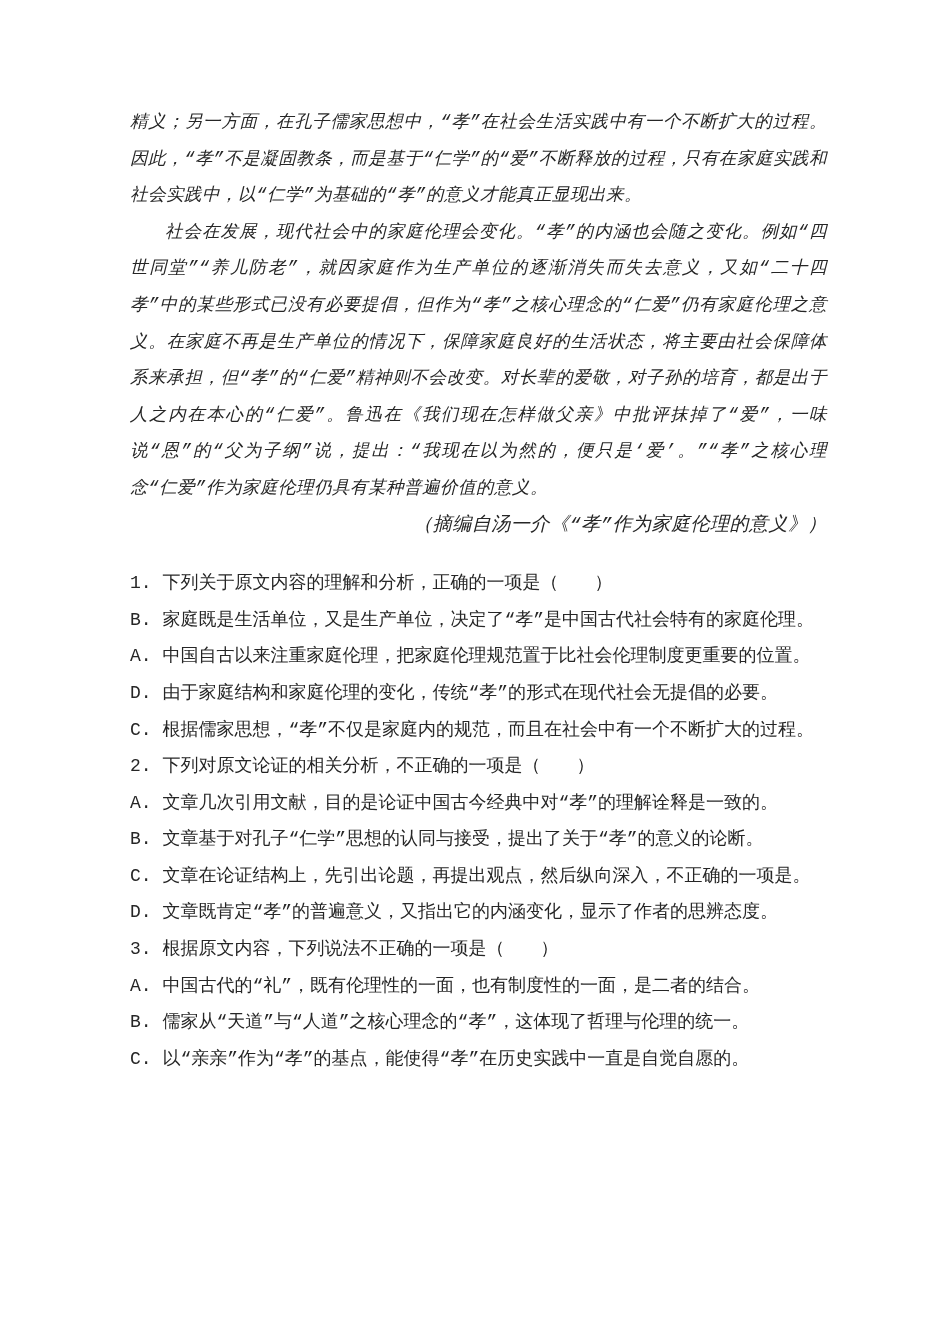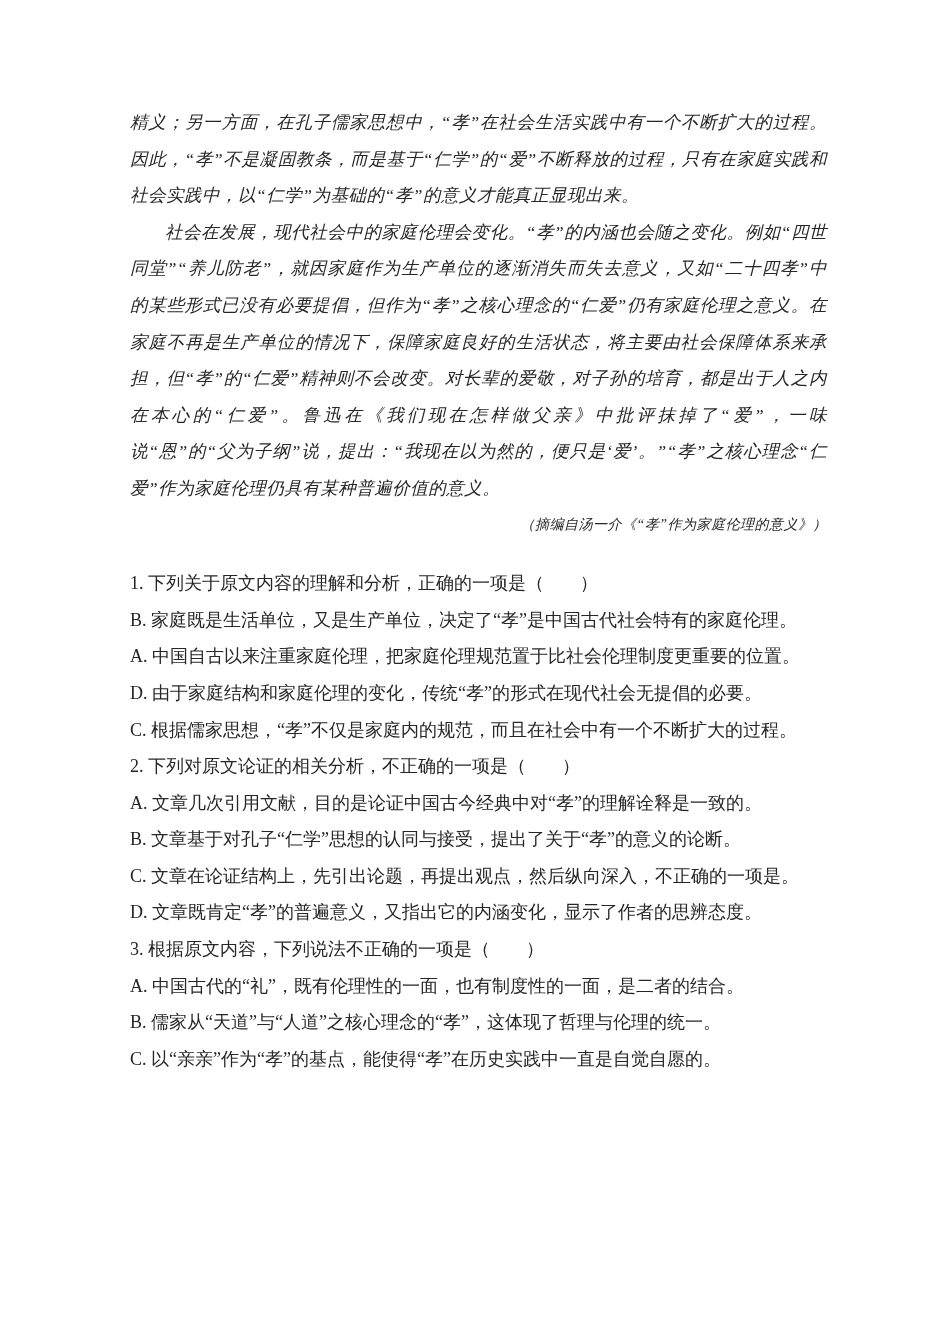--- a/index.html
+++ b/index.html
@@ -6,21 +6,21 @@
     margin: 0;
     padding: 0;
     background: #ffffff;
   }
   .page {
     position: relative;
     width: 950px;
     height: 1092px;
     background: #ffffff;
     overflow: hidden;
-    font-family: Liberation Serif, serif;
+    font-family: Liberation Mono, monospace;
     color: #262626;
   }
   .content {
     position: absolute;
     left: 130px;
     top: 104px;
     width: 697px;
   }
   
   .passage p {
@@ -31,21 +31,21 @@
     text-align: justify;
     text-justify: inter-ideograph;
     letter-spacing: 0.5px;
   }
   .passage p.indent2 {
     text-indent: 2em;
   }
   .passage .source {
     text-align: right;
     font-style: italic;
-    font-size: 14px;
+    font-size: 19px;
     line-height: 36.6px;
     margin: 0;
   }
   
   .questions {
     margin-top: 22px;
   }
   .q-line {
     font-size: 18px;
     line-height: 36.6px;

